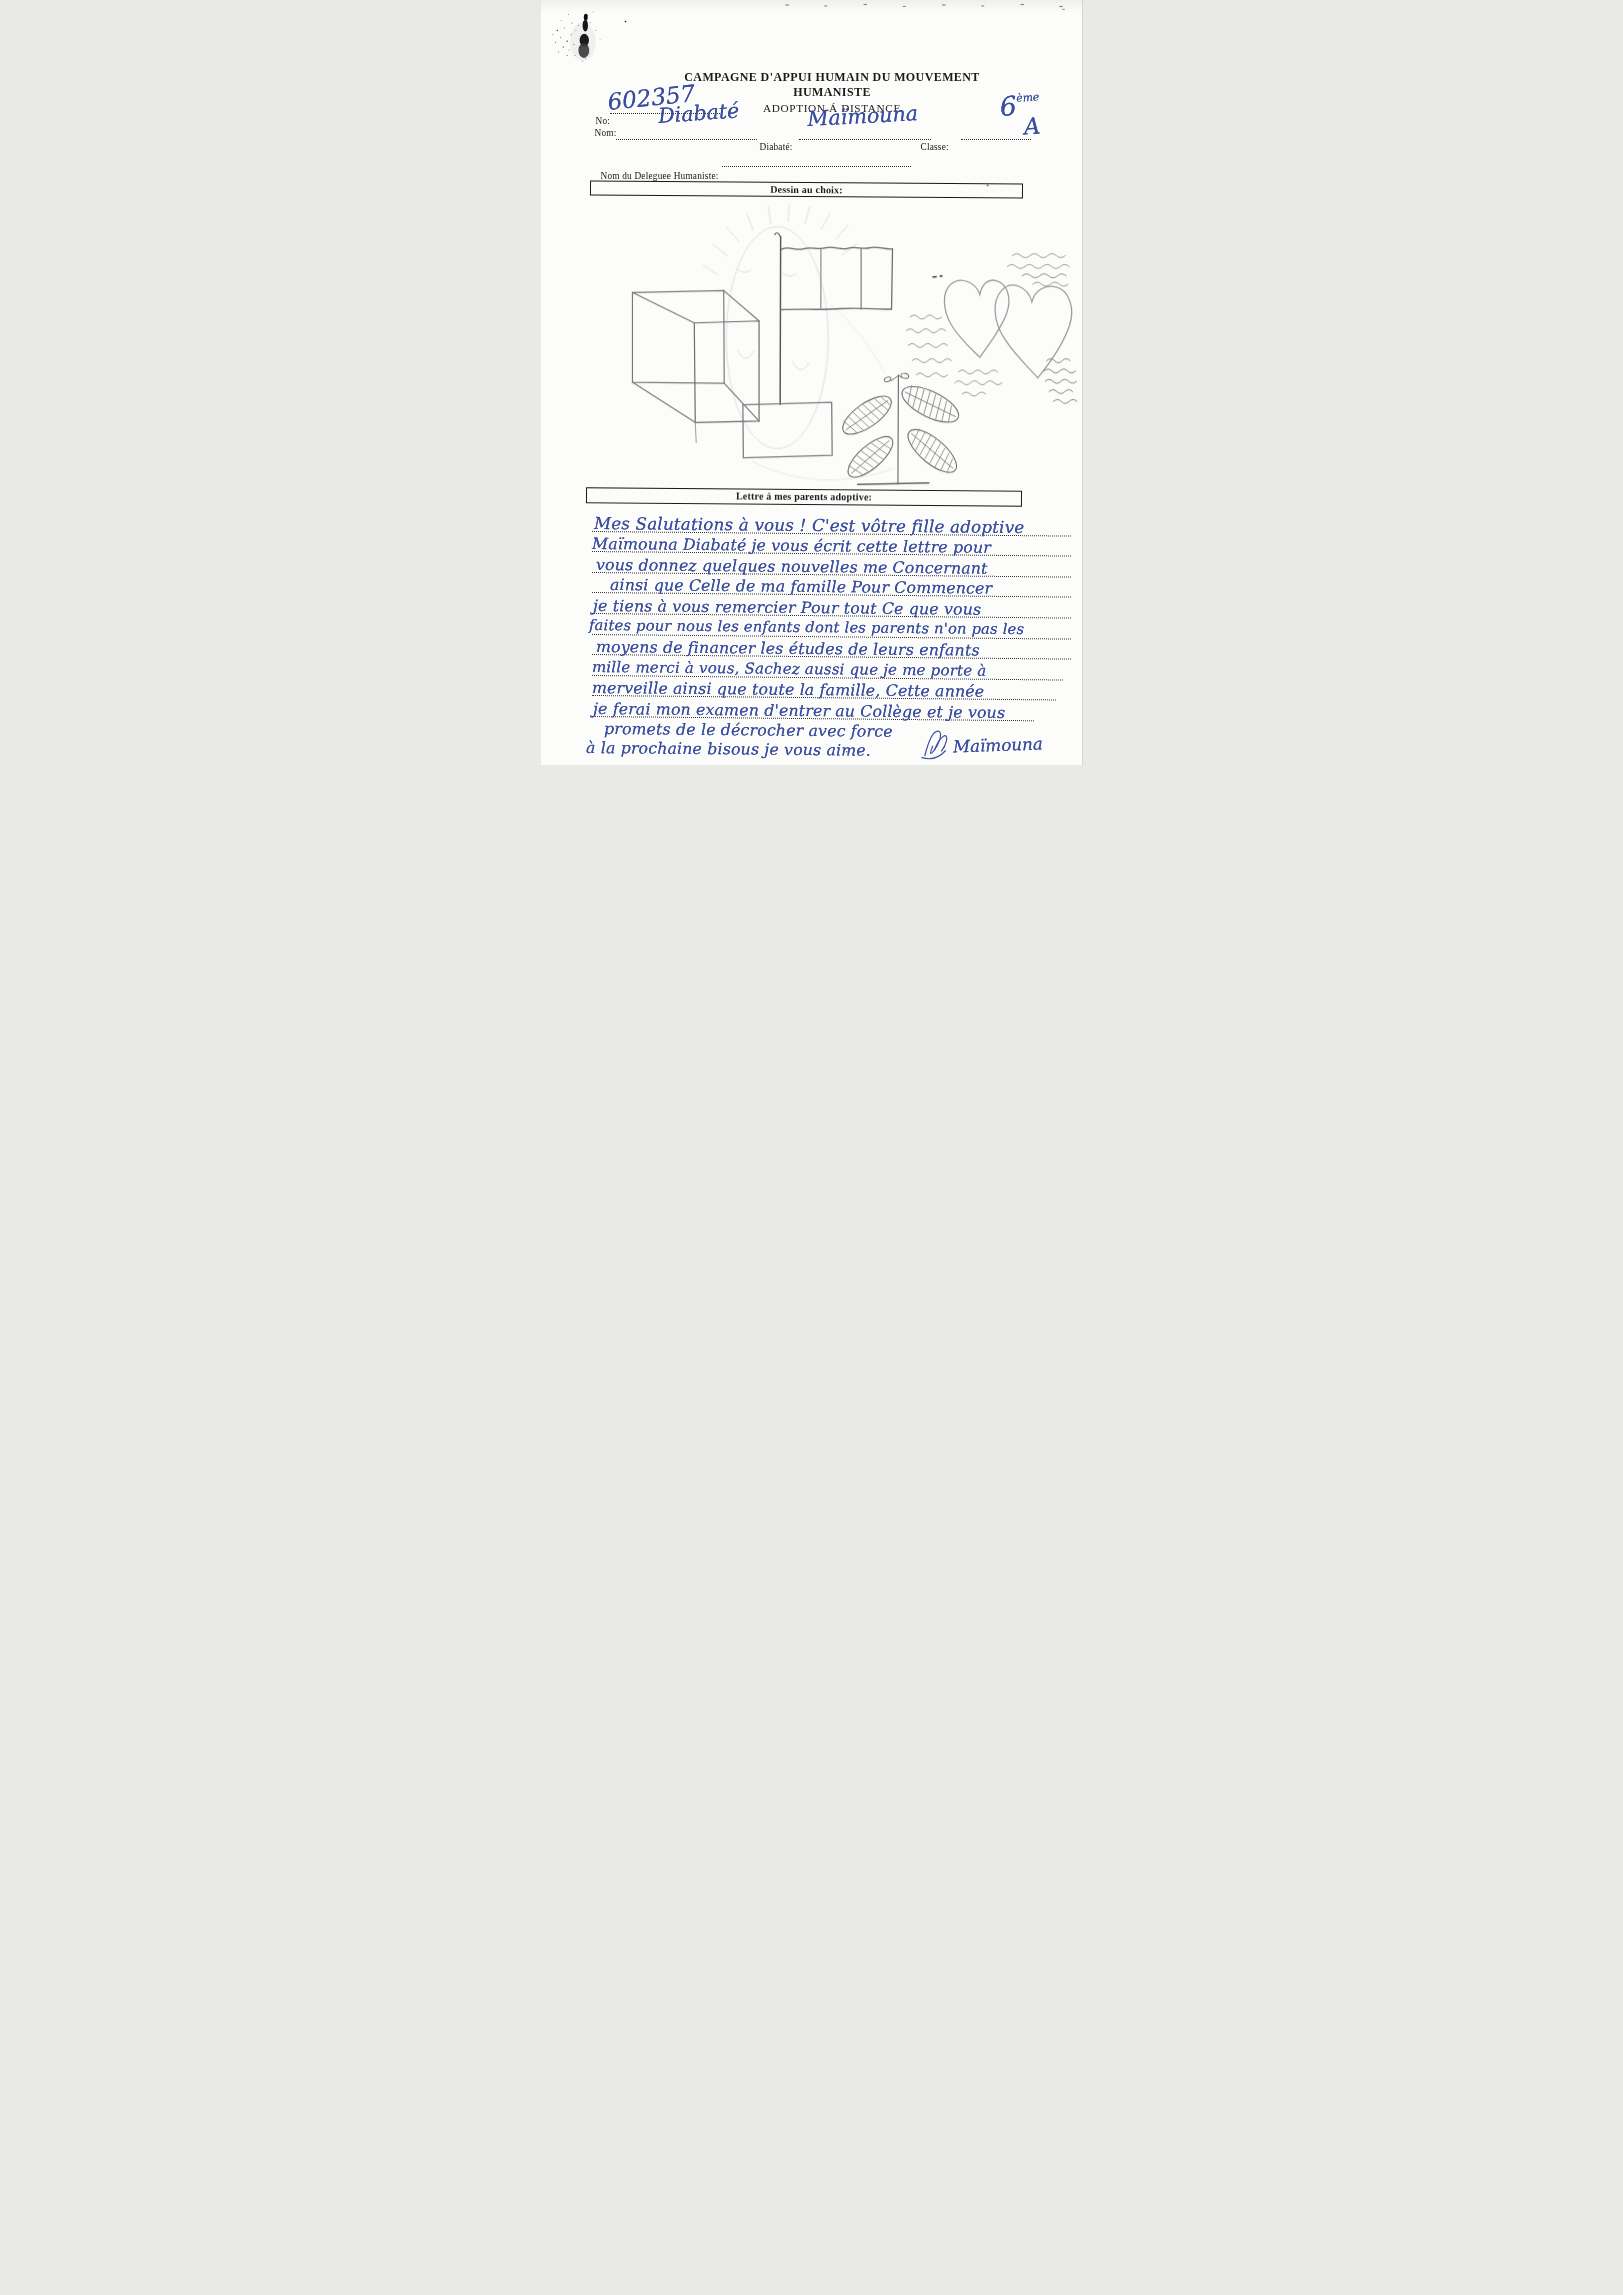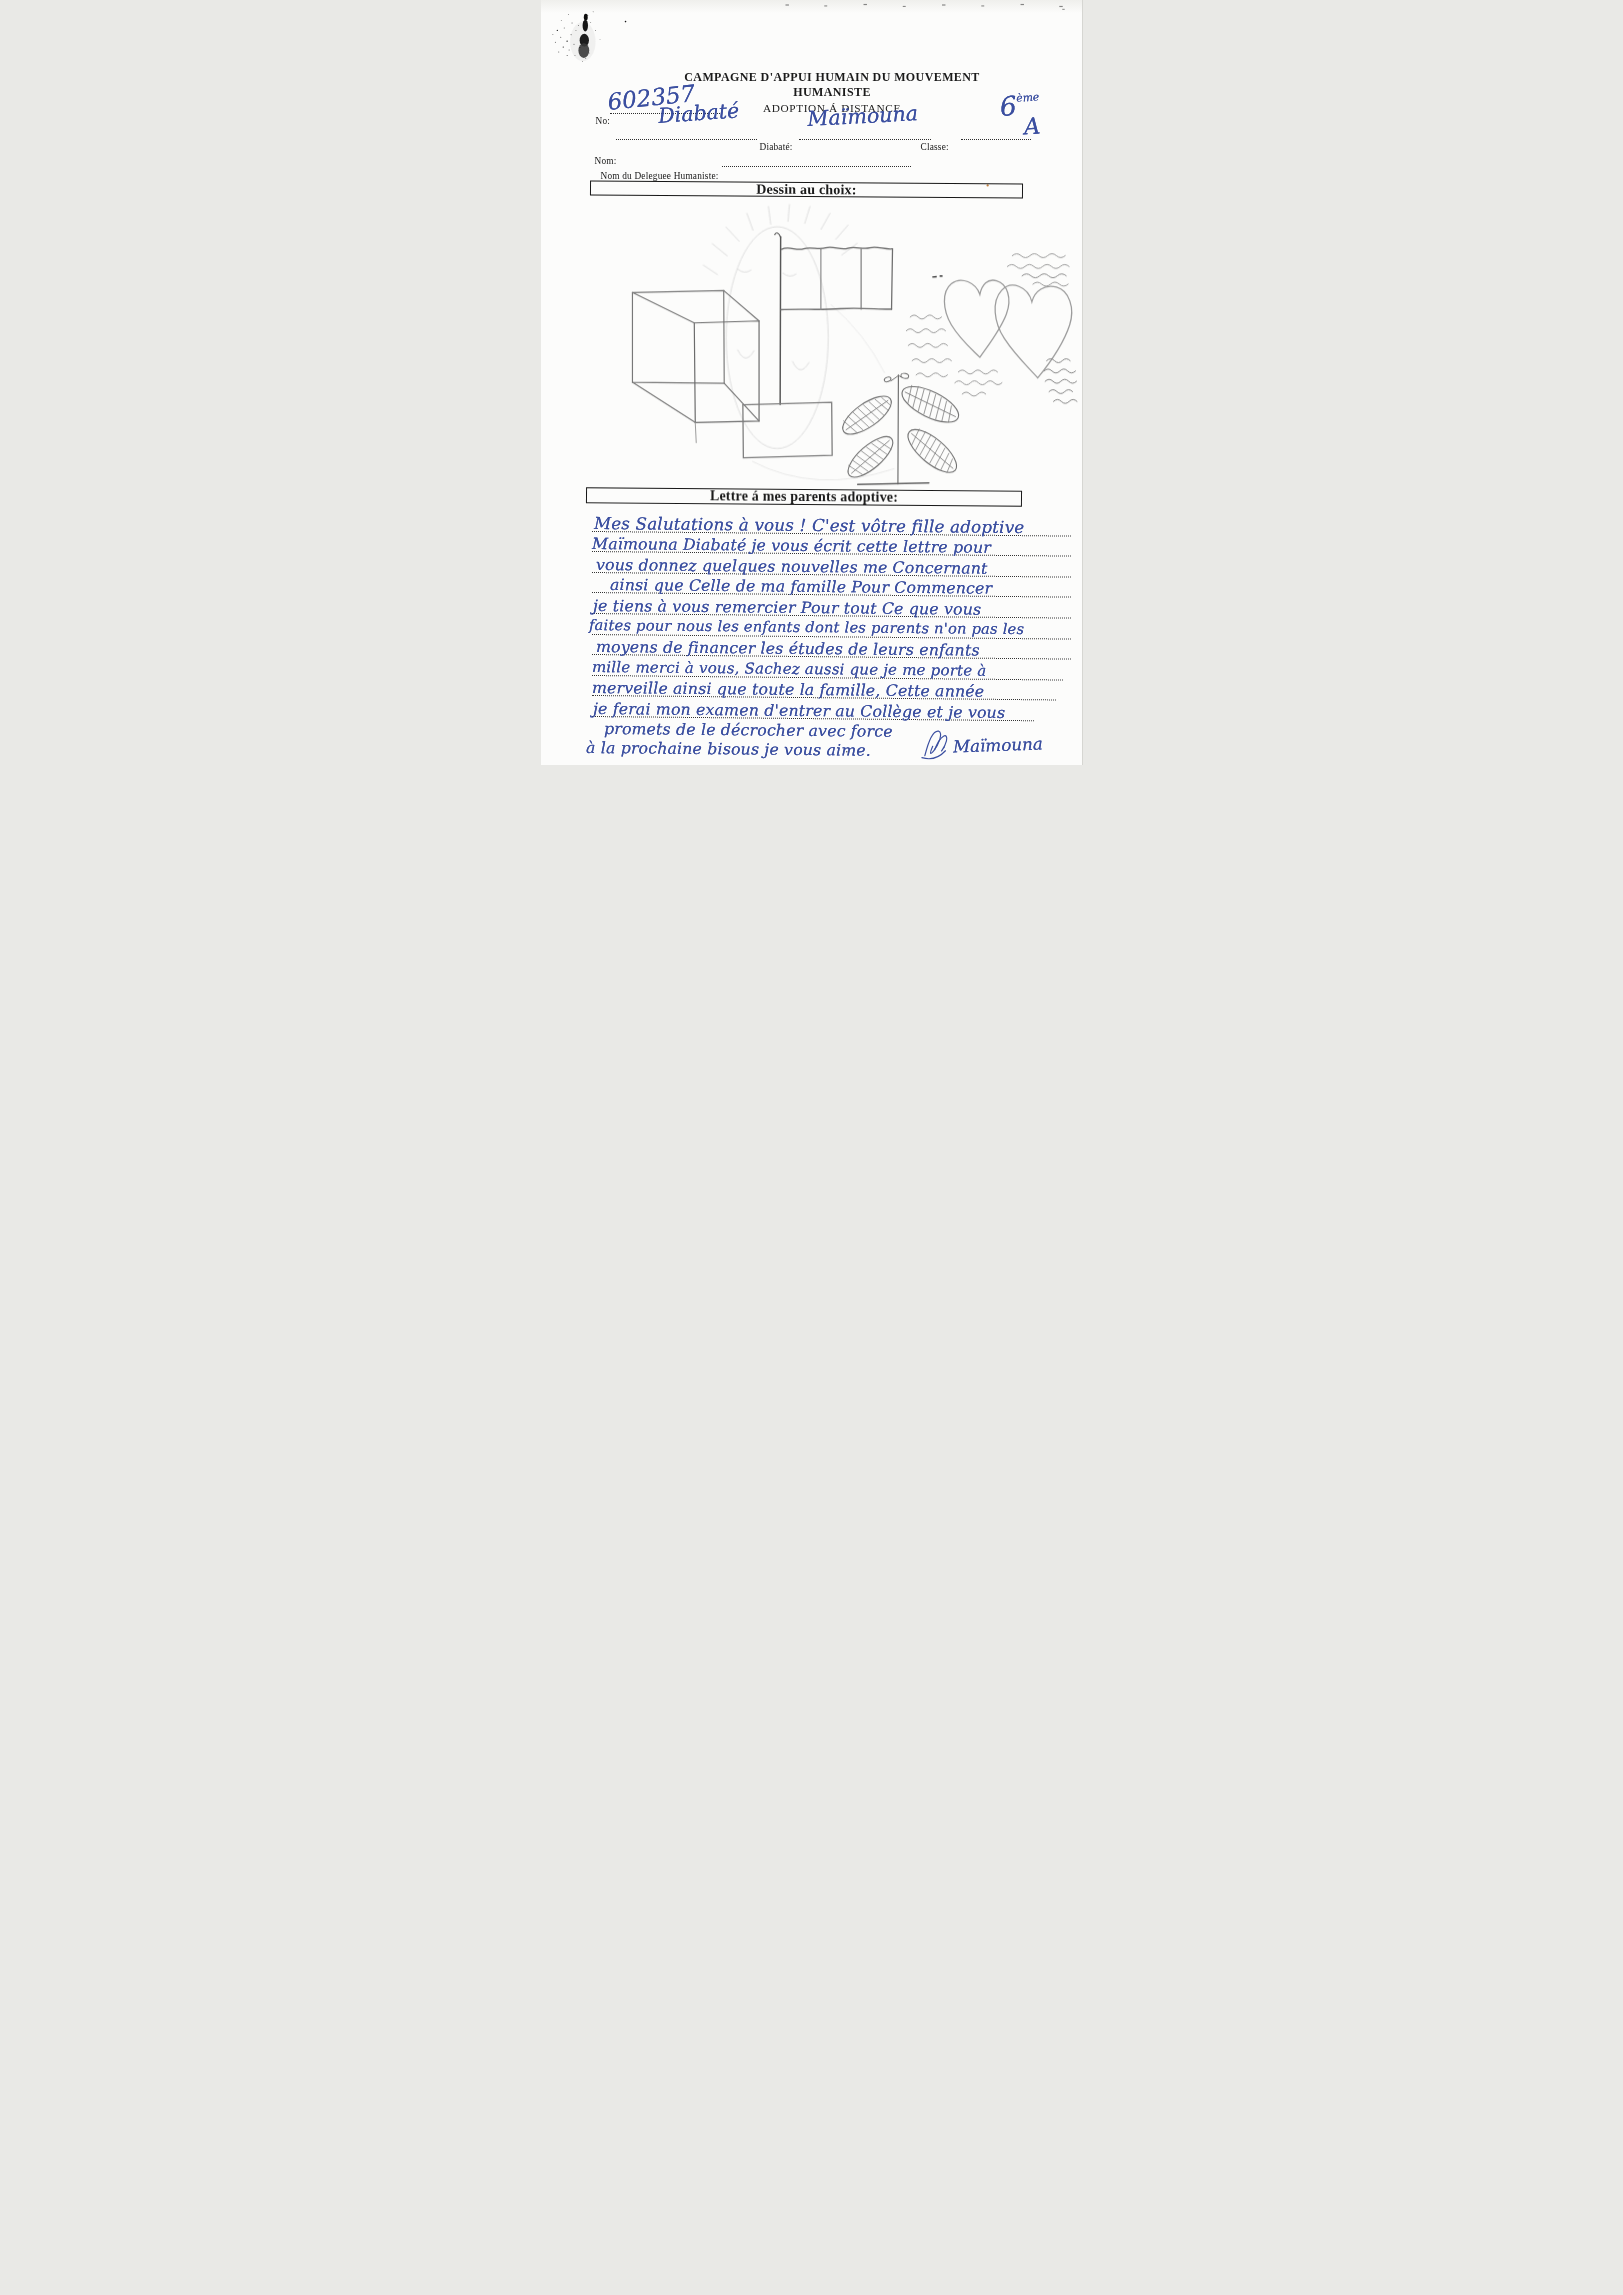--- a/index.html
+++ b/index.html
@@ -13,21 +13,21 @@
   .hand{font-family:"DejaVu Serif",serif;font-style:italic;color:#3b4fa0;white-space:nowrap;
         text-shadow:0 0 0.2px #3b4fa0;}
   .abs{position:absolute;}
   .title{position:absolute;left:114px;top:70px;width:355px;text-align:center;}
   .title .l1{font-size:12px;letter-spacing:0.4px;font-weight:bold;}
   .title .l2{font-size:11.3px;letter-spacing:0.6px;margin-top:2px;text-align:center;}
   .label{position:absolute;font-size:9.3px;letter-spacing:0.2px;color:#161616;margin-top:16px;}
   .leader{position:absolute;height:0;border-bottom:1.3px dotted #2e2e2e;}
   .fval{position:absolute;transform-origin:left bottom;}
   .box{position:absolute;border:1.5px solid #181818;display:flex;align-items:center;justify-content:center;}
-  .box .t{font-weight:bold;font-size:14px;letter-spacing:0.2px;}
+  .box .t{font-weight:bold;font-size:10px;letter-spacing:0.2px;}
   .rule{position:absolute;height:0;border-bottom:1.2px dotted #343434;
         transform:rotate(.55deg);transform-origin:left center;}
   .lline{position:absolute;font-size:15.7px;letter-spacing:0.2px;
         transform:rotate(.55deg);transform-origin:left center;}
 </style>
 </head>
 <body>
 
 <div class="page">
 
@@ -238,21 +238,21 @@
 
   <div class="title">
     <div class="l1 print">CAMPAGNE D'APPUI HUMAIN DU MOUVEMENT HUMANISTE</div>
     <div class="l2 print">ADOPTION Á DISTANCE</div>
   </div>
 
   <span class="label" style="left:55px;top:100px">No:</span>
   <span class="leader" style="left:69px;top:113px;width:112px"></span>
   <span class="hand fval" style="left:68px;top:89px;font-size:23px;transform:rotate(-6deg)">602357</span>
 
-  <span class="label" style="left:54px;top:140px">Nom:</span>
+  <span class="label" style="left:54px;top:112px">Nom:</span>
   <span class="leader" style="left:75px;top:139px;width:141px"></span>
   <span class="hand fval" style="left:118px;top:104px;font-size:20.6px;transform:rotate(-4deg)">Diabaté</span>
 
   <span class="label" style="left:219px;top:126px">Diabaté:</span>
   <span class="leader" style="left:258px;top:139px;width:132px"></span>
   <span class="hand fval" style="left:267px;top:107px;font-size:20.6px;transform:rotate(-3deg)">Maïmouna</span>
 
   <span class="label" style="left:380px;top:126px">Classe:</span>
   <span class="leader" style="left:420px;top:139px;width:70px"></span>
   <div class="hand fval" style="left:460px;top:91px;transform:rotate(-4deg)">

